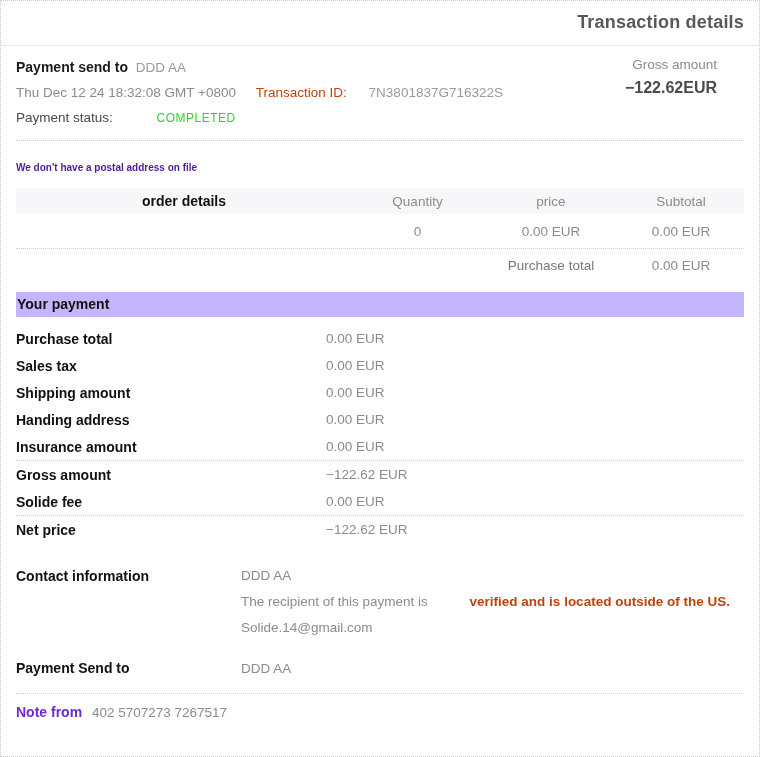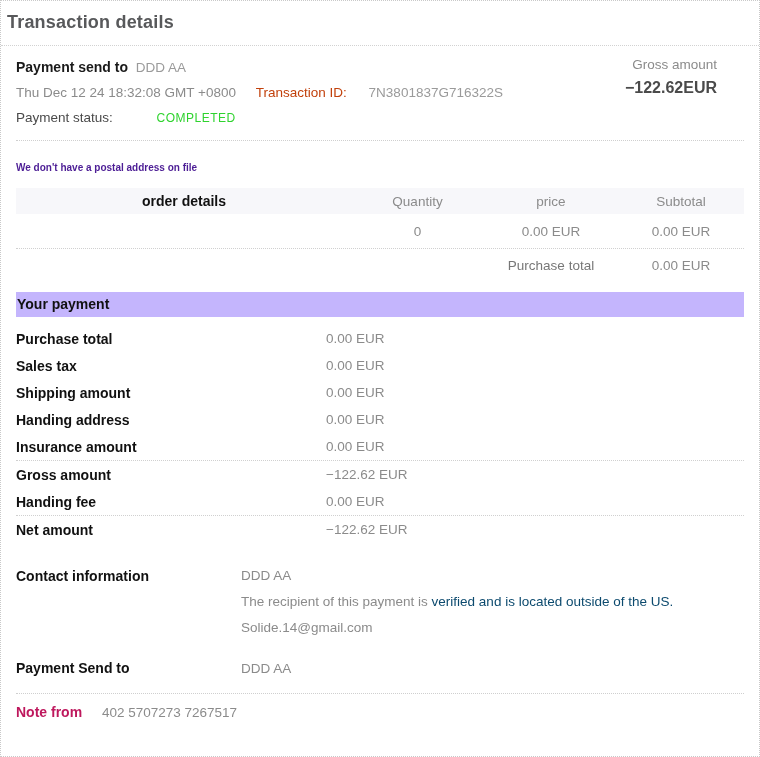--- a/index.html
+++ b/index.html
@@ -3,21 +3,21 @@
 <meta charset="utf-8">
 <style>
   html,body { margin:0; padding:0; background:#fff; }
   .page {
     width:760px; height:757px; box-sizing:border-box;
     border:1px dotted #c9c9c9; background:#ffffff;
     font-family:"Liberation Sans", sans-serif; color:#333;
     overflow:hidden; position:relative;
   }
   
-  .title-bar { height:45px; box-sizing:border-box; padding:11px 6px 0; border-bottom:1px dotted #d2d2d2; }
+  .title-bar { height:45px; box-sizing:border-box; padding:11px 15px 0; border-bottom:1px dotted #d2d2d2;text-align:right; }
   .page-title { font-size:18px; font-weight:bold; color:#58595b; letter-spacing:.2px; }
 
   
   .summary { position:relative; padding:13px 15px 0; font-size:13.5px; }
   .s-line1 .lbl { font-weight:bold; color:#1a1a1a; font-size:14px; }
   .s-line1 .val { color:#9a9a9a; margin-left:4px; }
   .date-row { margin-top:10px; color:#8b8b8b; }
   .txid-label { color:#c2410c; margin-left:16px; }
   .txid-value { color:#9a9a9a; margin-left:18px; }
   .status-row { margin-top:10px; }
@@ -47,30 +47,30 @@
   .pay-rows { margin:8px 15px 0; font-size:13.5px; }
   .pay-row { display:grid; grid-template-columns:310px 1fr; height:27px; align-items:center; }
   .pay-row .lbl { font-weight:bold; color:#111; font-size:14px; }
   .pay-row .val { color:#8b8b8b; }
   .pay-row.sep-above { border-top:1px dotted #d0d0d0; }
 
   
   .contact { display:grid; grid-template-columns:225px 1fr; margin:20px 15px 0; font-size:13.5px; }
   .contact .lbl { font-weight:bold; font-size:14px; color:#111; padding-top:5px; }
   .contact-lines div { line-height:26px; color:#8b8b8b; }
-  .verified-bold { color:#0c4a6e; font-weight:normal; }
+  .verified-bold { color:#c2410c; font-weight:bold;margin-left:38px; }
 
   .send-to { display:grid; grid-template-columns:225px 1fr; margin:14px 15px 0; height:26px; align-items:center; }
   .send-to .lbl { font-weight:bold; font-size:14px; color:#111; }
   .send-to .val { color:#8b8b8b; font-size:13.5px; }
 
   .note-sep { margin-top:12px; }
   .note { padding:10px 15px; font-size:13.5px; }
-  .note .lbl { font-weight:bold; color:#be185d; font-size:14px; }
-  .note .val { color:#8b8b8b; margin-left:16px; }
+  .note .lbl { font-weight:bold; color:#6d28d9; font-size:14px; }
+  .note .val { color:#8b8b8b; margin-left:6px; }
 </style>
 </head>
 <body>
 
 <div class="page">
 
   <div class="title-bar">
     <span class="page-title">Transaction details</span>
   </div>
 
@@ -138,25 +138,25 @@
     </div>
     <div class="pay-row">
       <span class="lbl">Insurance amount</span>
       <span class="val">0.00 EUR</span>
     </div>
     <div class="pay-row sep-above">
       <span class="lbl">Gross amount</span>
       <span class="val">−122.62 EUR</span>
     </div>
     <div class="pay-row">
-      <span class="lbl">Handing fee</span>
+      <span class="lbl">Solide fee</span>
       <span class="val">0.00 EUR</span>
     </div>
     <div class="pay-row sep-above">
-      <span class="lbl">Net amount</span>
+      <span class="lbl">Net price</span>
       <span class="val">−122.62 EUR</span>
     </div>
   </div>
 
   <div class="contact">
     <div class="lbl">Contact information</div>
     <div class="contact-lines">
       <div>DDD AA</div>
       <div><span>The recipient of this payment is </span><span class="verified-bold">verified and is located outside of the US.</span></div>
       <div>Solide.14@gmail.com</div>

